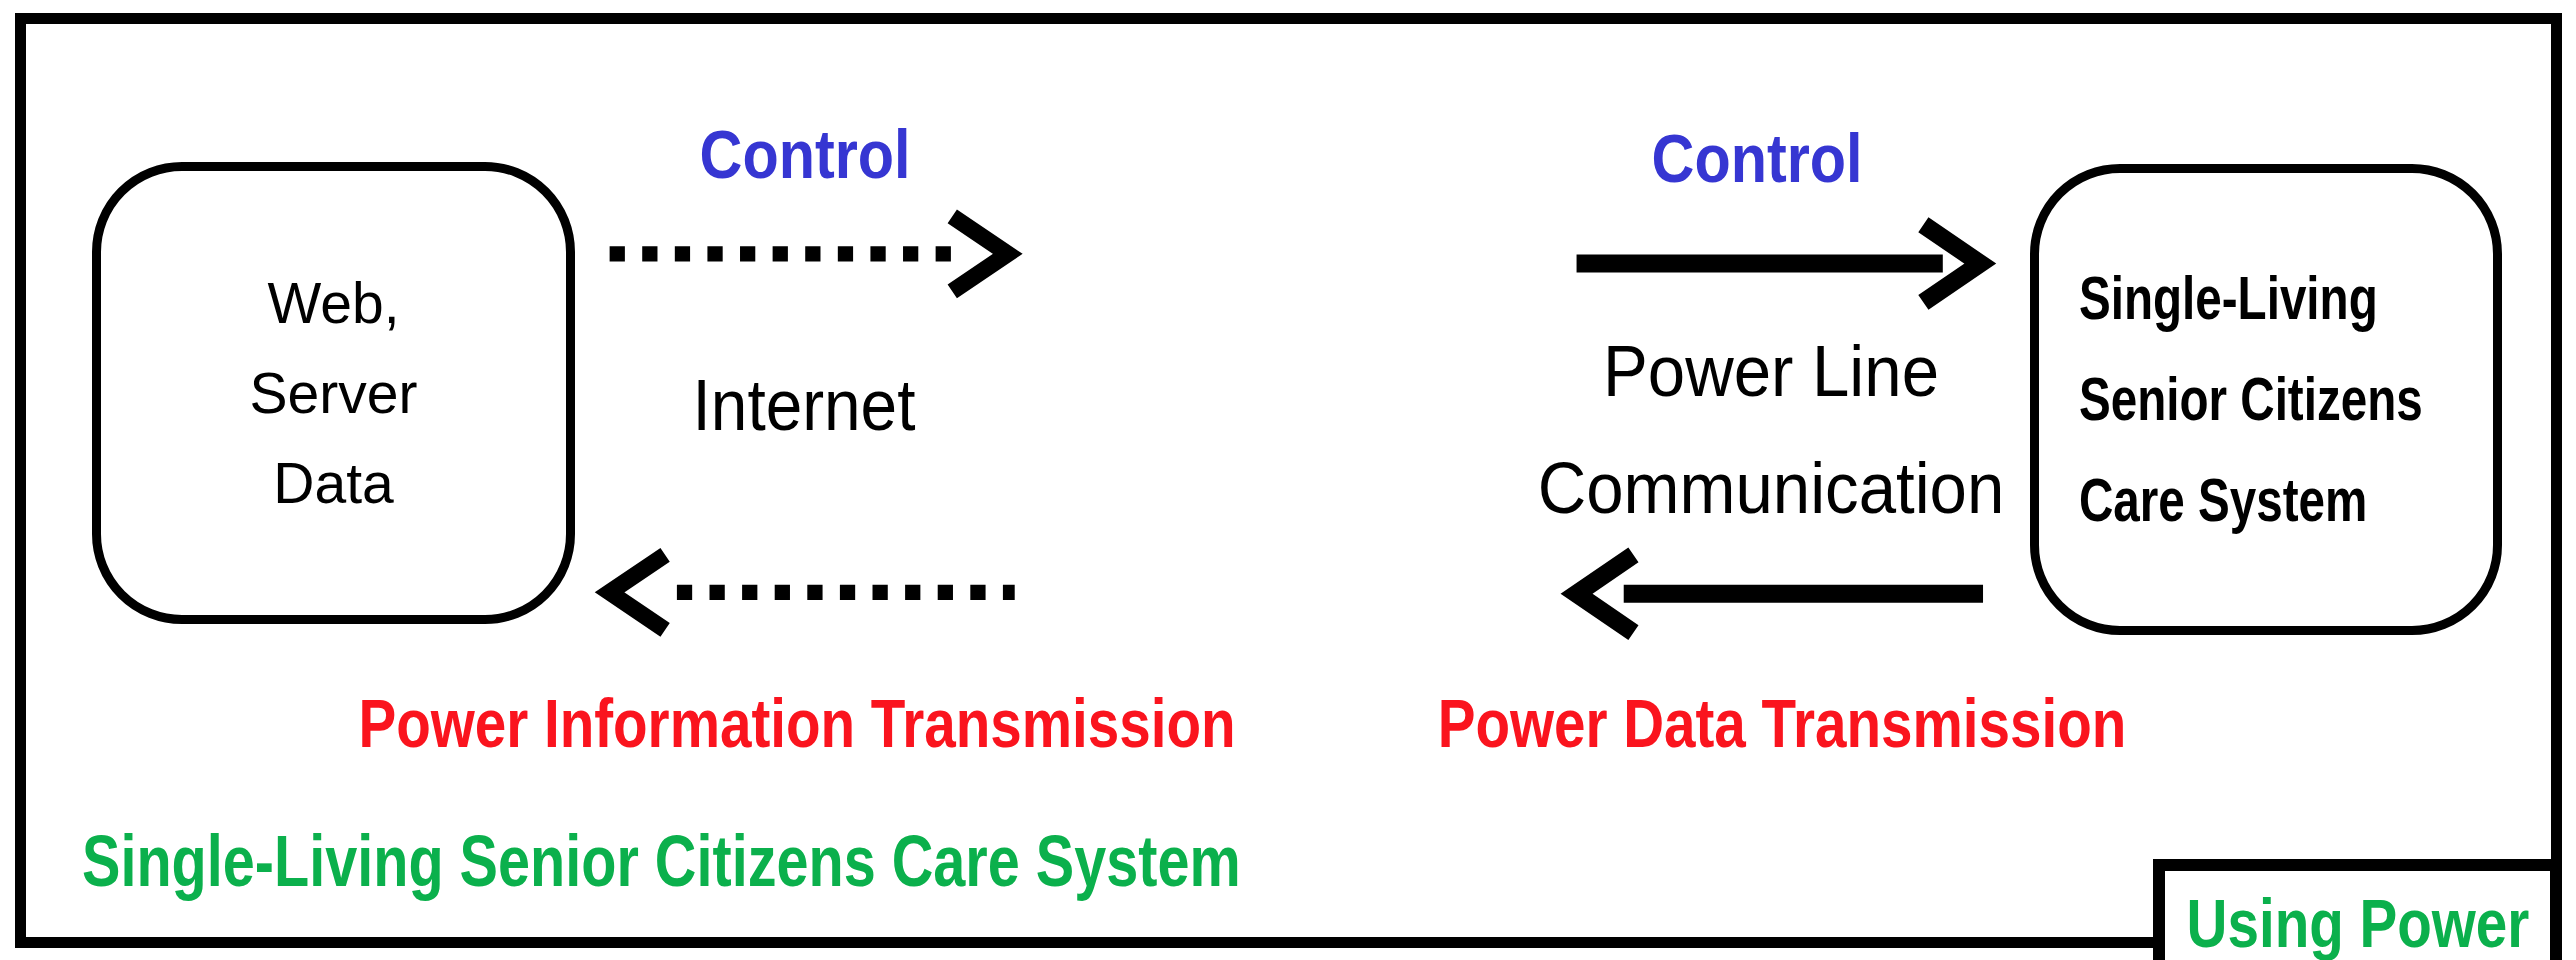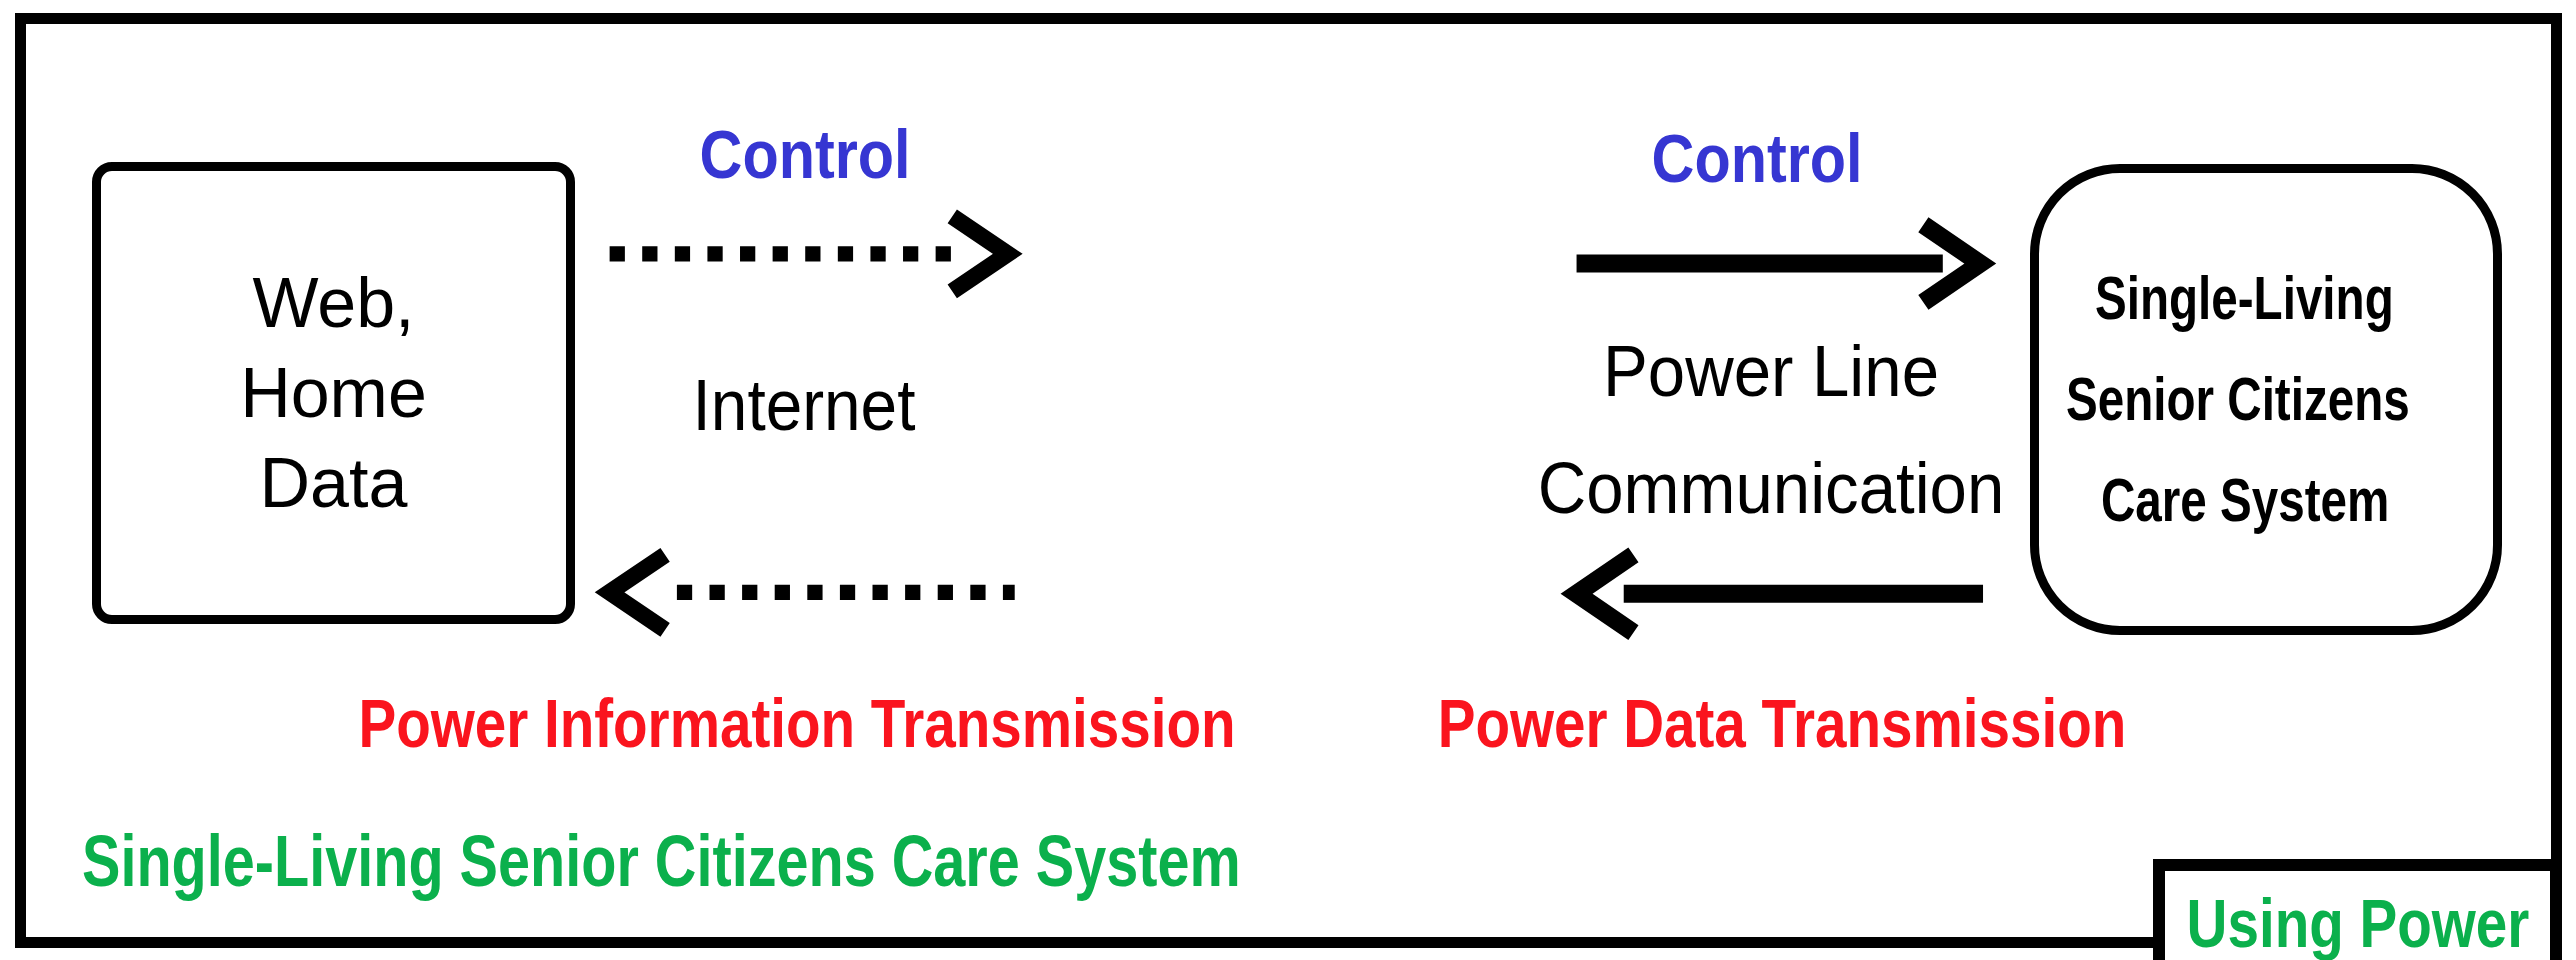--- a/index.html
+++ b/index.html
@@ -24,24 +24,24 @@
     box-sizing: border-box;
     border: 9.7px solid #000000;
     border-radius: 90px;
     background: #ffffff;
     display: flex;
     flex-direction: column;
     justify-content: center;
     align-items: center;
     color: #000000;
   }
-  #node-client { left: 92px; top: 162px; width: 483px; height: 462px; font-size: 70px; line-height: 90px; border-radius: 20px; }
+  #node-client { left: 92px; top: 162px; width: 483px; height: 462px; font-size: 57px; line-height: 90px; }
   #node-server { left: 1051px; top: 165px; width: 481px; height: 463px; font-size: 73px; line-height: 90px; }
   #node-care   { left: 2030px; top: 164px; width: 472px; height: 471px;
-                 align-items: center; padding-left: 40px; font-size: 61px;
+                 align-items: flex-start; padding-left: 40px; font-size: 61px;
                  line-height: 101px; font-weight: bold; }
   #node-care .box-line { transform: scaleX(0.78); transform-origin: left center; white-space: nowrap; }
   .box-line { display: block; text-align: center; white-space: nowrap; }
 
   .float-label {
     position: absolute;
     white-space: nowrap;
     transform: translate(-50%, -50%);
   }
   .blue-label  { color: #3636d2; font-weight: bold; font-size: 69px; transform: translate(-50%,-50%) scaleX(0.86); }
@@ -99,21 +99,21 @@
     </g>
 
     <g stroke="#000000" fill="none">
       <line x1="2340" y1="856" x2="2858" y2="856" stroke-width="26"></line>
       <path d="M 2354 800 L 2272 856 L 2354 912" stroke-width="26"></path>
     </g>
   </svg>
 
   <div class="node-box" id="node-client">
     <span class="box-line">Web,</span>
-    <span class="box-line">Home</span>
+    <span class="box-line">Server</span>
     <span class="box-line">Data</span>
   </div>
 
 
   <div class="node-box" id="node-care">
     <span class="box-line">Single-Living</span>
     <span class="box-line">Senior Citizens</span>
     <span class="box-line">Care System</span>
   </div>
 

